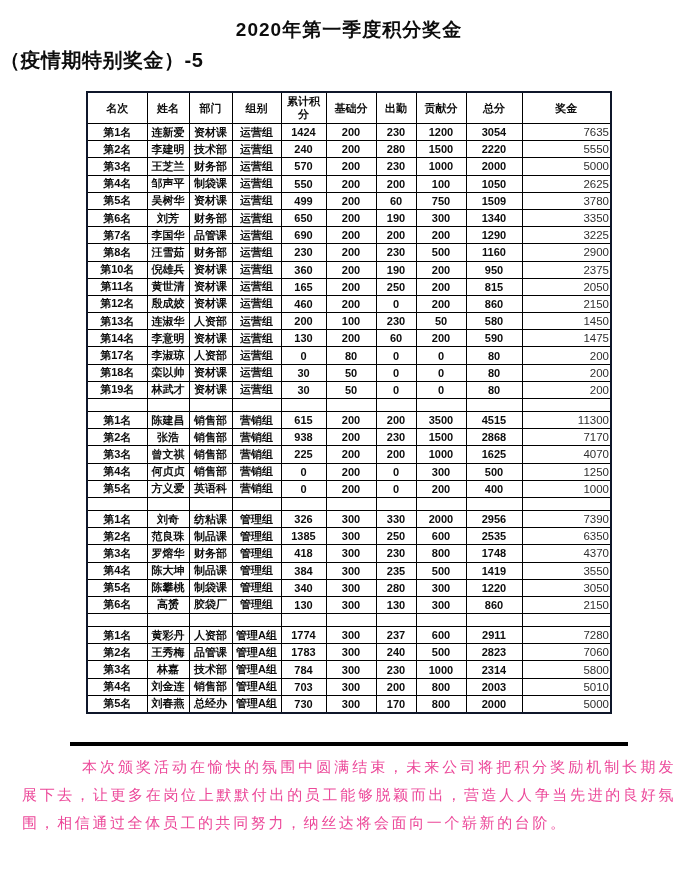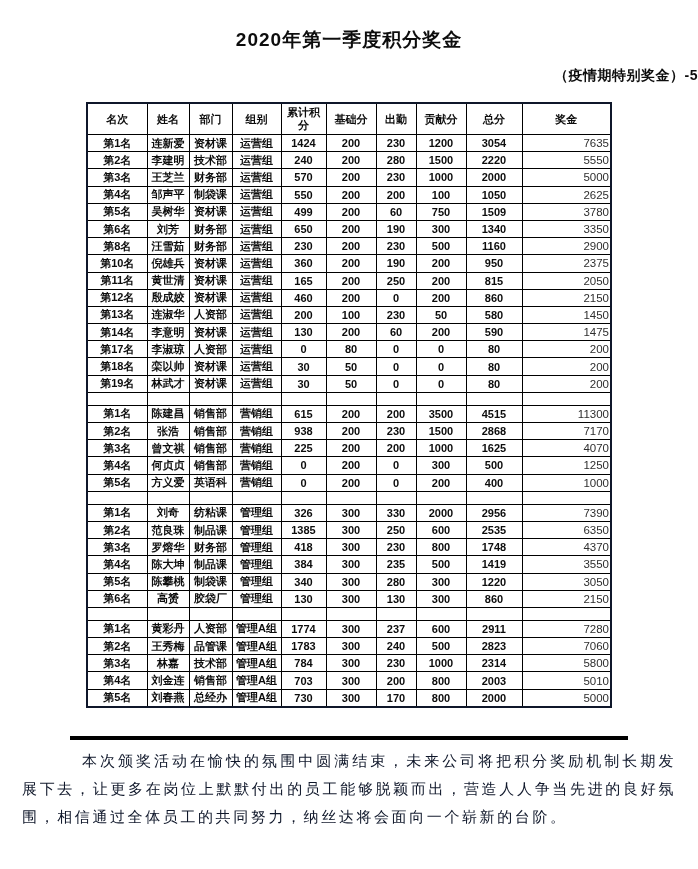--- a/index.html
+++ b/index.html
@@ -2,26 +2,26 @@
 <html><head>
 <meta charset="utf-8">
 <style>
   html,body { margin:0; padding:0; background:#ffffff; }
   .page {
     width:698px; height:869px; background:#ffffff; overflow:hidden;
     font-family:"Liberation Sans","DejaVu Sans",sans-serif; color:#111;
     position:relative; box-sizing:border-box;
   }
   .doc-title {
-    margin:14px; padding-top:13px; text-align:center;
+    margin:4px; padding-top:13px; text-align:center;
     font-size:19px; font-weight:bold; letter-spacing:1px; color:#0d0d0d;
   }
   .doc-subtitle {
-    margin:3px 0 0 0; text-align:right;
-    font-size:14px; font-weight:bold; letter-spacing:0.5px; color:#0d0d0d;
+    margin:3px 0 0 0; text-align:left;
+    font-size:20px; font-weight:bold; letter-spacing:0.5px; color:#0d0d0d;
   }
   table.bonus {
     border-collapse:collapse; table-layout:fixed;
     width:524px; margin:17px auto 0 auto;
     border:2px solid #0f172a;
   }
   table.bonus th, table.bonus td {
     border:1px solid #000; text-align:center; vertical-align:middle;
     padding:0 1px; overflow:hidden; white-space:nowrap;
   }
@@ -35,21 +35,21 @@
   table.bonus td.bonus-col {
     font-weight:normal; font-size:11.5px; color:#2e2e2e;text-align:right;
   }
   table.bonus tr.spacer td { height:12px; }
   .divider {
     width:558px; height:4px; background:#000; margin:28px auto 0 auto;
   }
   .closing {
     width:654px; margin:7px auto 0 auto;
     font-size:15px; line-height:28px; letter-spacing:2.6px;
-    text-align:justify; text-indent:60px; color:#0f172a;
+    text-align:justify; text-indent:60px; color:#ec4899;
   }
 </style>
 </head>
 <body>
 
 <div class="page">
 
   <h1 class="doc-title">2020年第一季度积分奖金</h1>
   <h2 class="doc-subtitle">（疫情期特别奖金）-5</h2>
 
@@ -147,20 +147,32 @@
           <td>财务部</td>
           <td>运营组</td>
           <td>650</td>
           <td>200</td>
           <td>190</td>
           <td>300</td>
           <td>1340</td>
           <td class="bonus-col">3350</td>
         </tr>
         <tr>
+          <td>第7名</td>
+          <td>李国华</td>
+          <td>品管课</td>
+          <td>运营组</td>
+          <td>690</td>
+          <td>200</td>
+          <td>200</td>
+          <td>200</td>
+          <td>1290</td>
+          <td class="bonus-col">3225</td>
+        </tr>
+        <tr>
           <td>第8名</td>
           <td>汪雪茹</td>
           <td>财务部</td>
           <td>运营组</td>
           <td>230</td>
           <td>200</td>
           <td>230</td>
           <td>500</td>
           <td>1160</td>
           <td class="bonus-col">2900</td>

